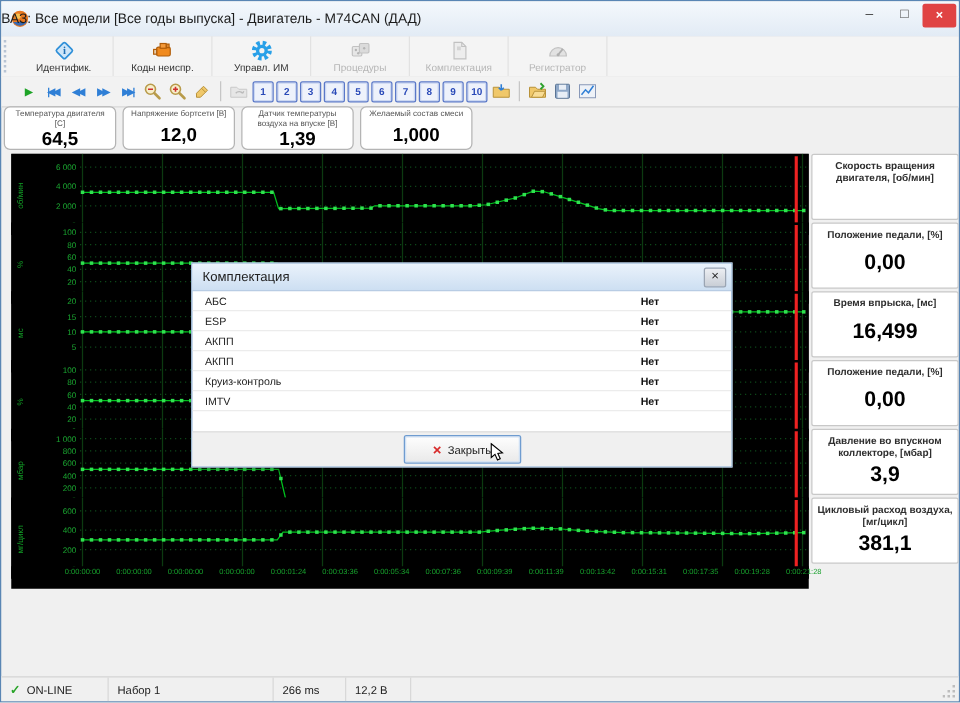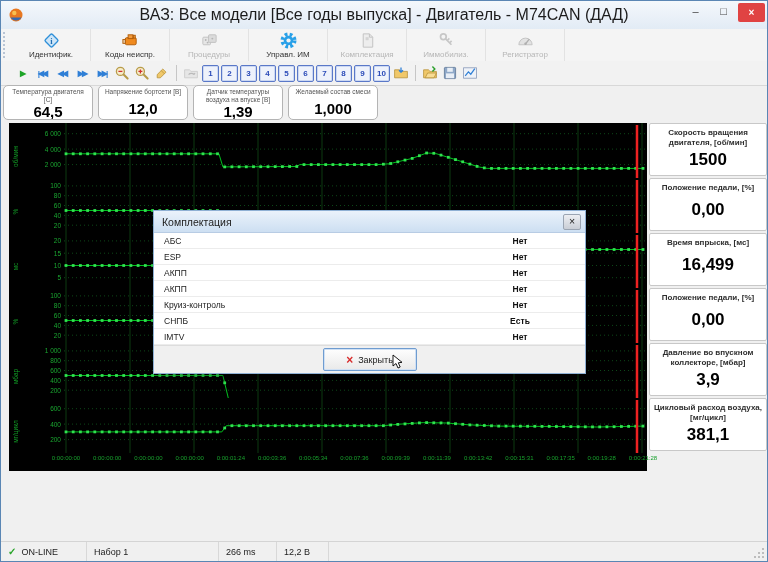--- a/index.html
+++ b/index.html
@@ -1,20 +1,20 @@
 <!DOCTYPE html>
 <html><head>
 <meta charset="utf-8">
 <style>
   html,body{margin:0;padding:0;background:#cfd6de;font-family:"Liberation Sans",sans-serif;}
   #win{position:relative;width:766px;height:560px;margin:0;background:#f0f0f0;border:1px solid #5a86b4;overflow:hidden;}
   
   .titlebar{position:absolute;left:0;top:0;width:100%;height:28px;background:linear-gradient(#f4f8fc,#e2ebf5);border-bottom:1px solid #c8d4e2;display:flex;align-items:center;}
   .appicon{width:16px;height:16px;margin-left:7px;}
-  .title{position:absolute;left:0;right:0;text-align:center;font-size:16px;color:#1c1c1c;}
+  .title{position:absolute;left:0;right:0;font-size:11px;color:#1c1c1c;}
   .wctrls{position:absolute;right:2px;top:2px;display:flex;gap:1px;z-index:5;}
   .wctrl{width:27px;height:19px;text-align:center;line-height:17px;font-size:11px;color:#444;}
   .wctrl.close{background:#e04343;color:#fff;border-radius:2px;font-weight:bold;font-size:10px;line-height:19px;}
   
   .toolbar{position:absolute;left:0;top:28px;width:100%;height:32px;background:#f4f4f4;border-bottom:1px solid #dcdcdc;display:flex;align-items:stretch;}
   .tgrip{width:5px;margin:3px 2px;border-left:2px dotted #b8c4d4;}
   .tbtn{min-width:60px;padding:0 9px;display:flex;flex-direction:column;align-items:center;justify-content:center;border-right:1px solid #e2e2e2;}
   .tbtn .ticon{height:18px;display:flex;align-items:center;}
   .tbtn .ticon svg{width:19px;height:19px;}
   .tbtn .tlabel{font-size:8px;color:#333;margin-top:1px;white-space:nowrap;}
@@ -97,60 +97,51 @@
         <span class="ticon">
           <svg viewBox="0 0 20 20">
             <rect x="4.5" y="7" width="11.5" height="7.5" rx="1.5" fill="#f08a1e" stroke="#b05c08"></rect>
             <rect x="7.5" y="4" width="5" height="4" fill="#f49a3a" stroke="#b05c08"></rect>
             <rect x="2" y="9" width="2.6" height="4" fill="#e8cfae" stroke="#b05c08"></rect>
             <rect x="13" y="4.5" width="2" height="3" fill="#f49a3a" stroke="#b05c08"></rect>
           </svg>
         </span>
         <span class="tlabel">Коды неиспр.</span>
       </div>
+      <div class="tbtn">
+        <span class="ticon">
+          <svg viewBox="0 0 20 20">
+            <circle cx="10" cy="10" r="6.4" fill="none" stroke="#28a0e8" stroke-width="4" stroke-dasharray="2.8 2.3"></circle>
+            <circle cx="10" cy="10" r="5" fill="#28a0e8"></circle>
+            <circle cx="10" cy="10" r="2.2" fill="#f2f2f2"></circle>
+          </svg>
+        </span>
+        <span class="tlabel">Управл. ИМ</span>
+      </div>
       <div class="tbtn disabled">
         <span class="ticon">
           <svg viewBox="0 0 20 20">
             <rect x="3" y="6.5" width="8" height="8" rx="1" fill="#dcdcdc" stroke="#999"></rect>
             <rect x="9" y="4" width="8" height="8" rx="1" fill="#c8c8c8" stroke="#999"></rect>
             <circle cx="13" cy="8" r="1" fill="#808080"></circle>
             <circle cx="6" cy="9.5" r="1" fill="#808080"></circle>
             <circle cx="8" cy="12.2" r="1" fill="#808080"></circle>
           </svg>
         </span>
         <span class="tlabel">Процедуры</span>
       </div>
-      <div class="tbtn">
-        <span class="ticon">
-          <svg viewBox="0 0 20 20">
-            <circle cx="10" cy="10" r="6.4" fill="none" stroke="#28a0e8" stroke-width="4" stroke-dasharray="2.8 2.3"></circle>
-            <circle cx="10" cy="10" r="5" fill="#28a0e8"></circle>
-            <circle cx="10" cy="10" r="2.2" fill="#f2f2f2"></circle>
-          </svg>
-        </span>
-        <span class="tlabel">Управл. ИМ</span>
-      </div>
       <div class="tbtn disabled">
         <span class="ticon">
           <svg viewBox="0 0 20 20">
             <path d="M5.5 3 h6.5 l3.5 3.5 V17 H5.5 z" fill="#e8e8e8" stroke="#999"></path>
             <path d="M12 3 v3.5 h3.5" fill="none" stroke="#999"></path>
             <rect x="8" y="6.5" width="3.2" height="3.2" fill="#bbb"></rect>
           </svg>
         </span>
         <span class="tlabel">Комплектация</span>
-      </div>
-      <div class="tbtn disabled">
-        <span class="ticon">
-          <svg viewBox="0 0 20 20">
-            <circle cx="6.7" cy="6" r="3" fill="none" stroke="#9aa4ae" stroke-width="1.8"></circle>
-            <path d="M8.8 8 L15.2 14.5 M13.2 12.5 l2.2-2.2 M10.8 10 l2.2-2.2" stroke="#9aa4ae" stroke-width="1.8" fill="none"></path>
-          </svg>
-        </span>
-        <span class="tlabel">Иммобилиз.</span>
       </div>
       <div class="tbtn disabled">
         <span class="ticon">
           <svg viewBox="0 0 20 20">
             <path d="M3 14.5 a7 7 0 0 1 14 0 z" fill="#d4d4d4" stroke="#999"></path>
             <path d="M10 13.5 L14 8.5" stroke="#777" stroke-width="1.5"></path>
             <circle cx="10" cy="13.5" r="1.3" fill="#777"></circle>
           </svg>
         </span>
         <span class="tlabel">Регистратор</span>
@@ -371,21 +362,20 @@
             <rect x="603.7" y="44.0" width="2.8" height="2.8" fill="#2fe24f"></rect>
             <rect x="611.0" y="44.0" width="2.8" height="2.8" fill="#2fe24f"></rect>
             <rect x="618.2" y="44.0" width="2.8" height="2.8" fill="#2fe24f"></rect>
             <rect x="625.4" y="44.0" width="2.8" height="2.8" fill="#2fe24f"></rect>
             <rect x="632.6" y="44.0" width="2.8" height="2.8" fill="#2fe24f"></rect>
             <line x1="628" y1="2" x2="628" y2="63" stroke="#ee2222" stroke-width="2.5"></line>
           </svg>
         </div>
         <div class="info">
           <div class="ilabel">Скорость вращения двигателя, [об/мин]</div>
-          <div class="ivalue">1500</div>
         </div>
       </div>
       <div class="panel-row">
         <div class="chart">
           <svg viewBox="0 0 638 65" width="100%" height="100%" preserveAspectRatio="none" style="display:block" font-family="Liberation Sans,sans-serif">
             <rect width="638" height="65" fill="#000000"></rect>
             <line x1="57" y1="0" x2="57" y2="65" stroke="#0c3a10"></line>
             <line x1="121" y1="0" x2="121" y2="65" stroke="#0c3a10"></line>
             <line x1="185" y1="0" x2="185" y2="65" stroke="#0c3a10"></line>
             <line x1="249" y1="0" x2="249" y2="65" stroke="#0c3a10"></line>
@@ -999,24 +989,20 @@
         </div>
         <div class="drow">
           <span class="dname">АКПП</span>
           <span class="dval">Нет</span>
         </div>
         <div class="drow">
           <span class="dname">Круиз-контроль</span>
           <span class="dval">Нет</span>
         </div>
         <div class="drow">
-          <span class="dname">СНПБ</span>
-          <span class="dval">Есть</span>
-        </div>
-        <div class="drow">
           <span class="dname">IMTV</span>
           <span class="dval">Нет</span>
         </div>
       </div>
     <div class="dfoot">
       <div class="dbtn">
         <span class="bx">×</span>
         <span class="bl">Закрыть</span>
       </div>
     </div>

